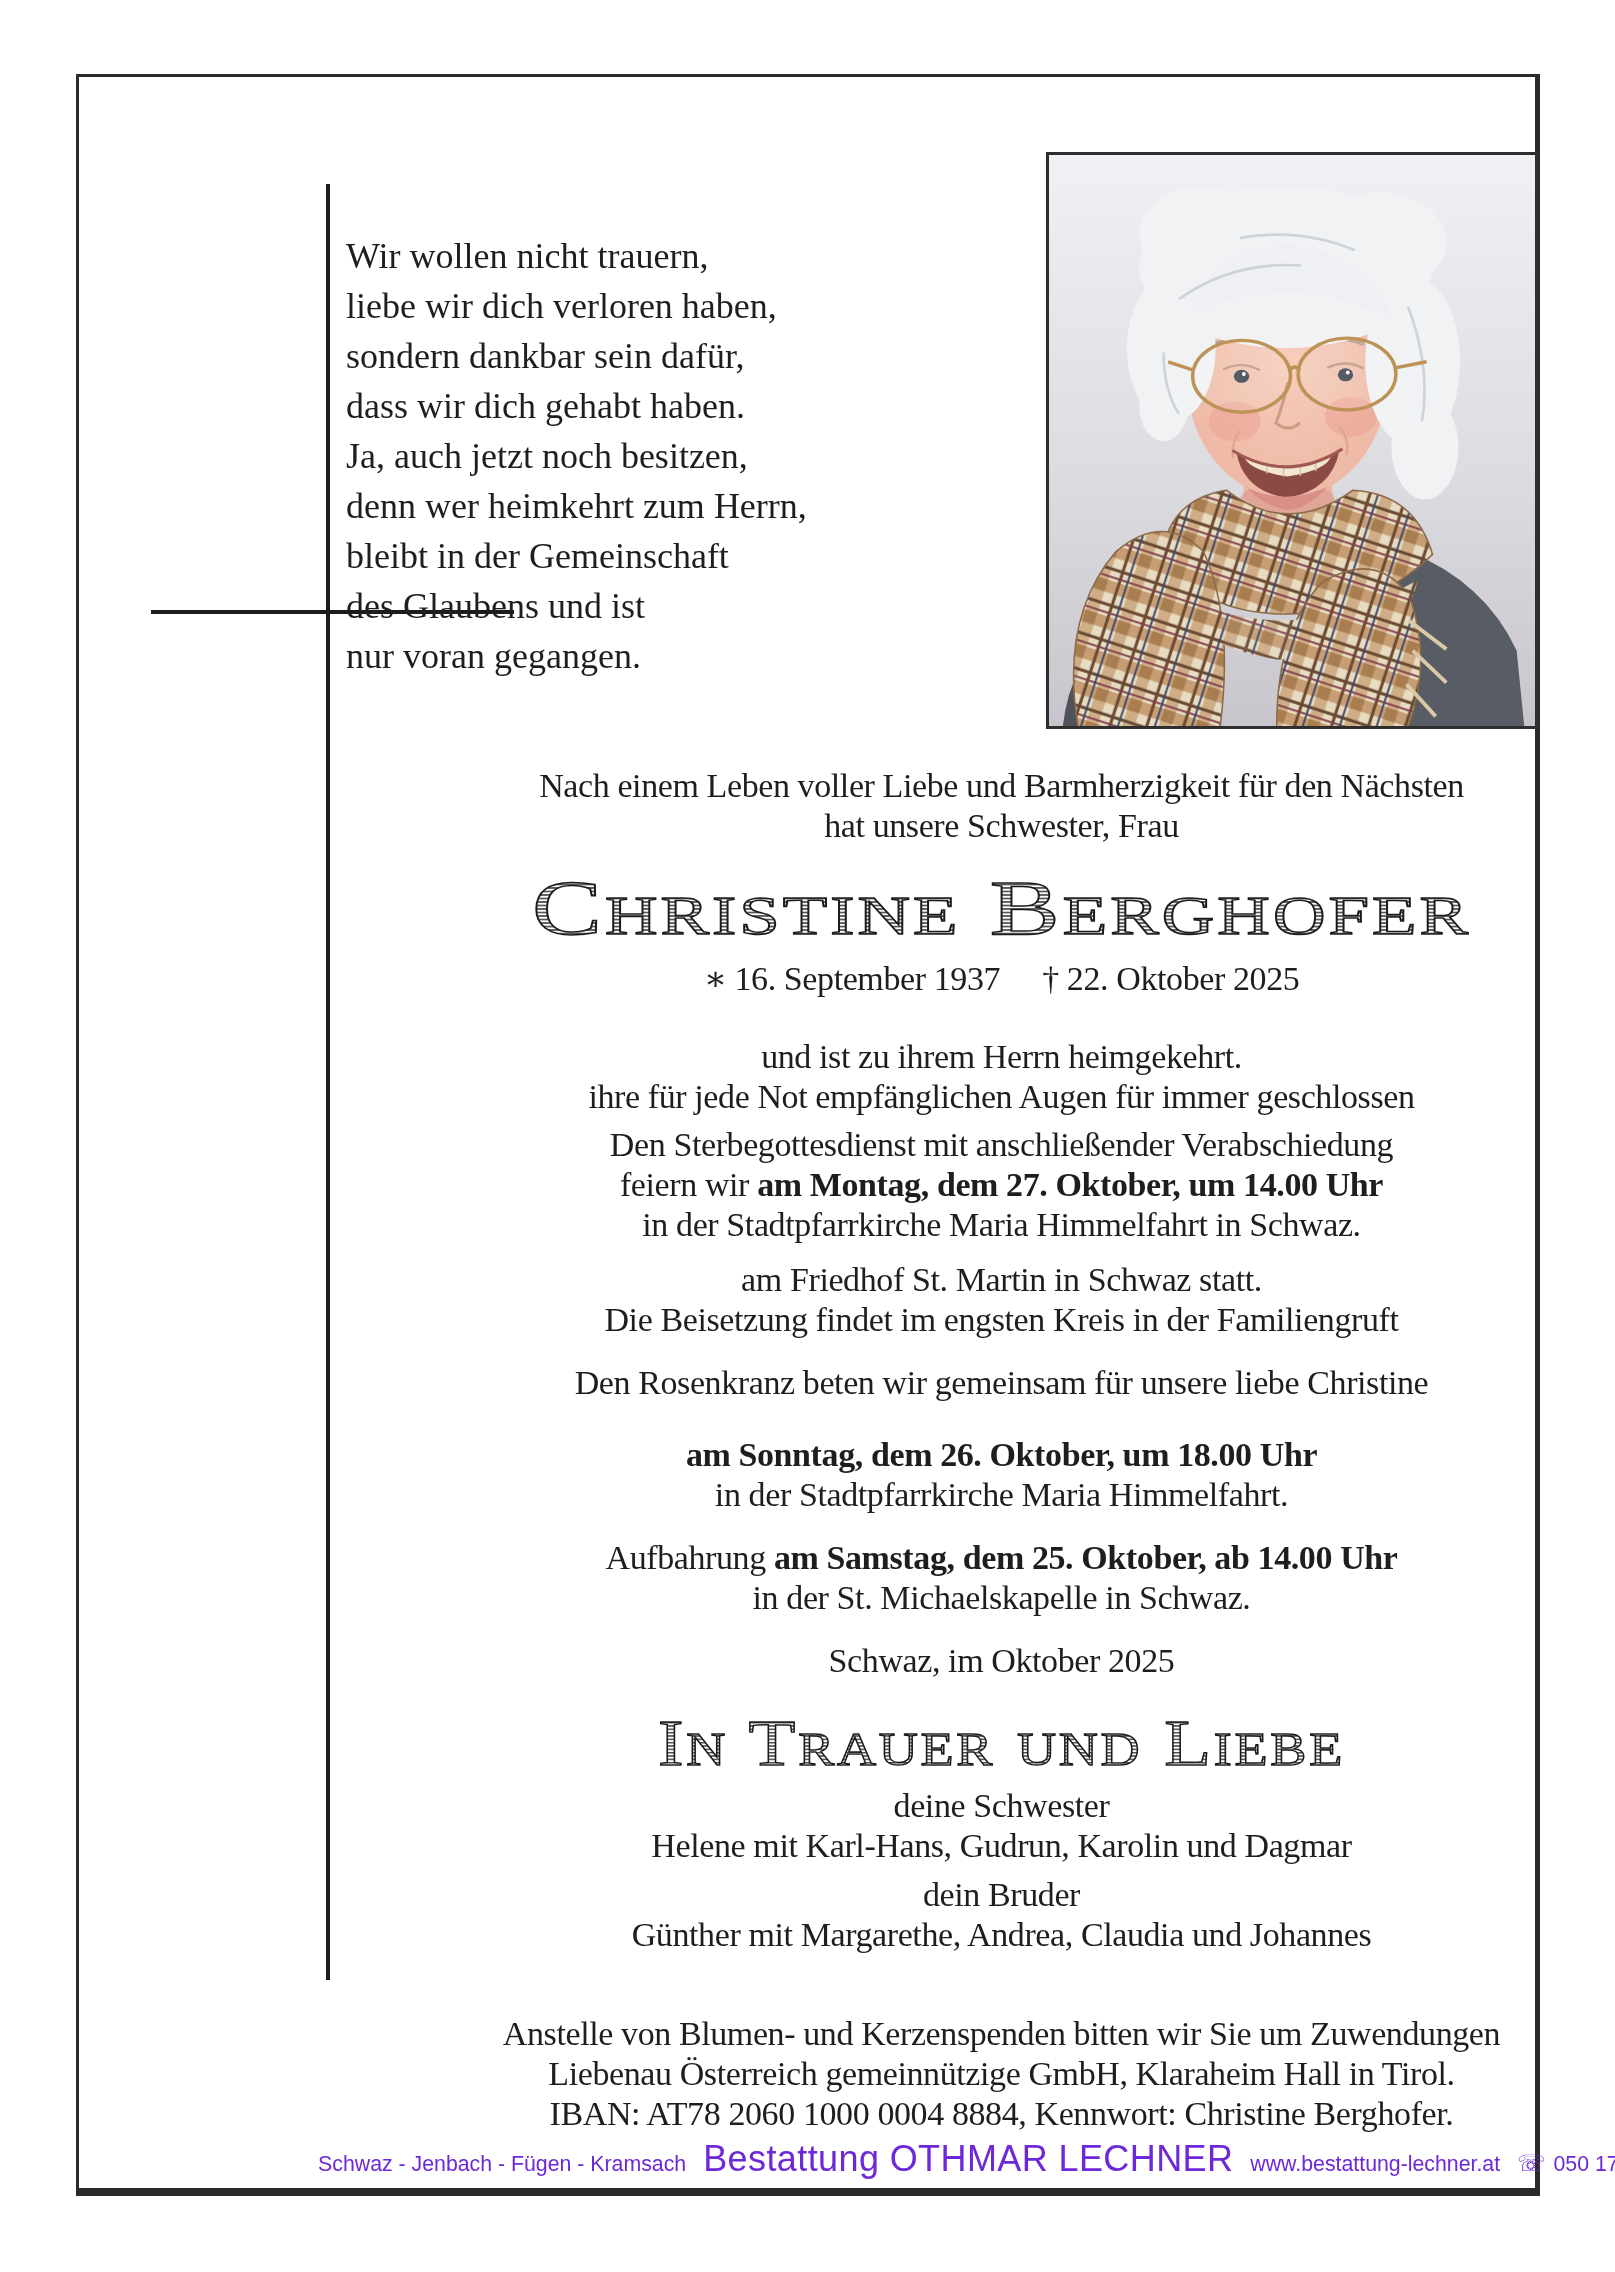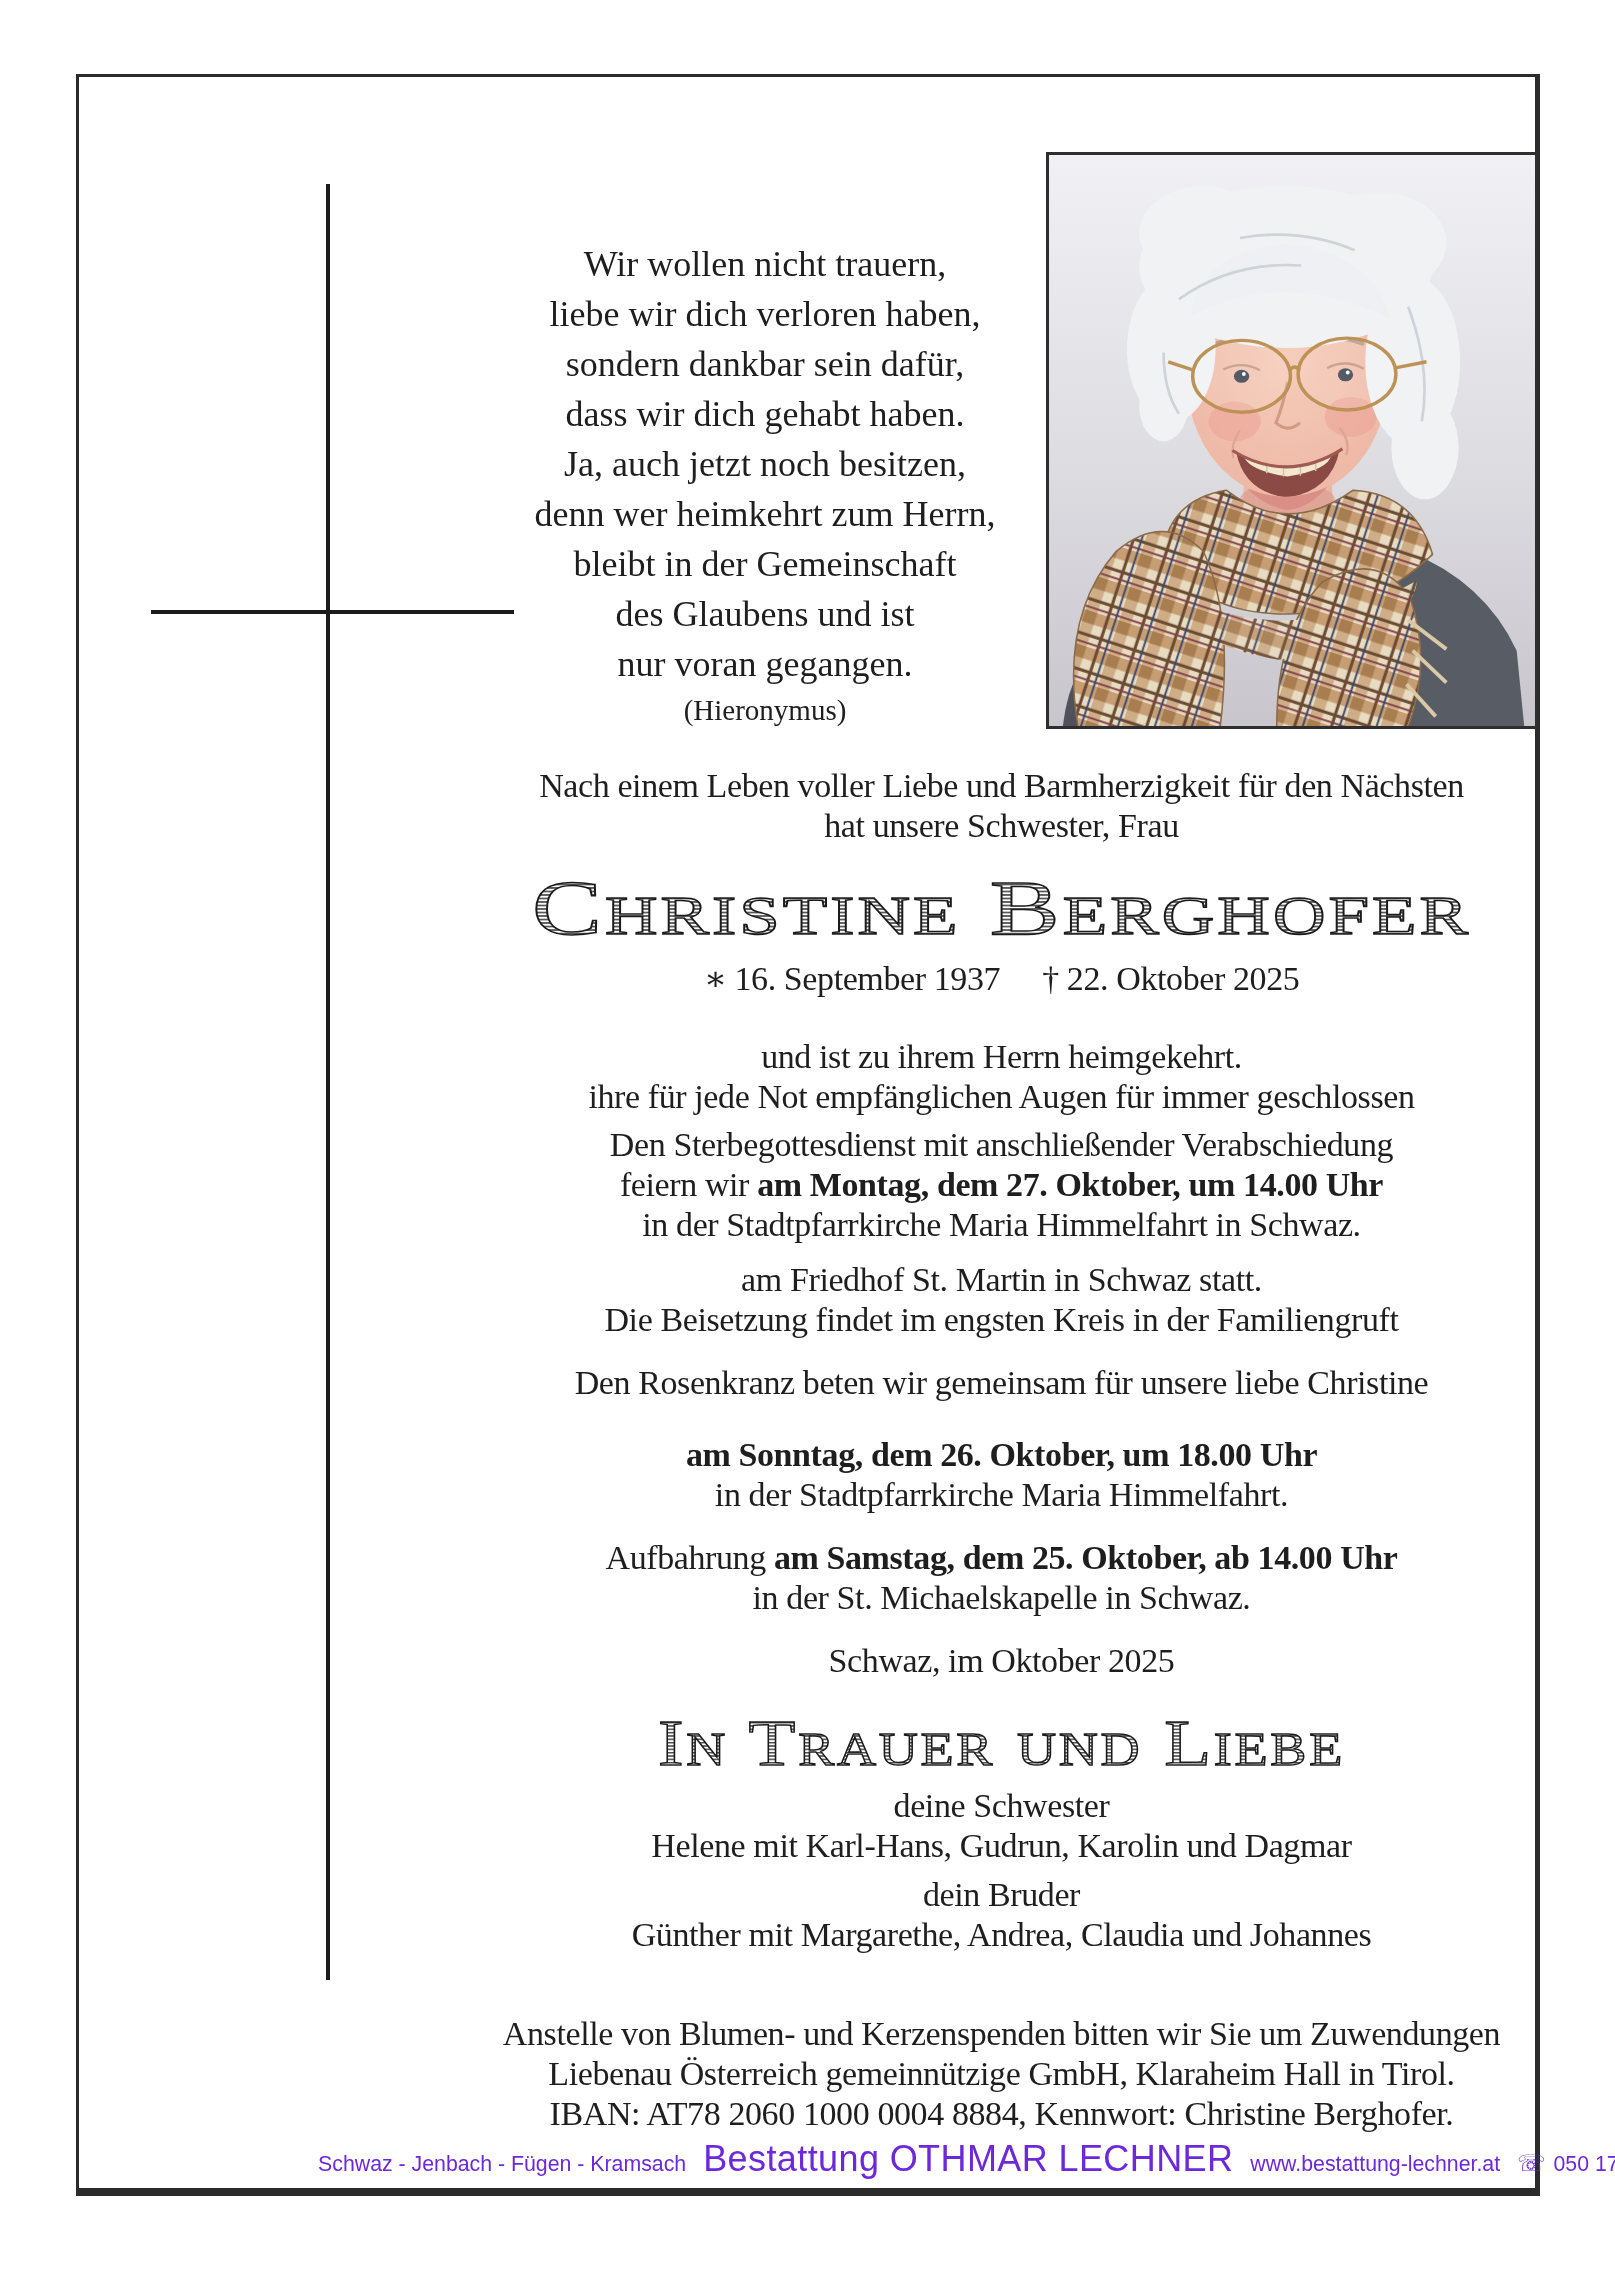--- a/index.html
+++ b/index.html
@@ -3,21 +3,21 @@
 <meta charset="utf-8">
 <style>
   html,body{margin:0;padding:0;background:#ffffff;}
   body{width:1616px;height:2273px;position:relative;font-family:"Liberation Serif","DejaVu Serif",serif;color:#1e1e1e;}
   .page{position:absolute;left:76px;top:74px;width:1464px;height:2122px;box-sizing:border-box;
         border:3.8px solid #2b2b2b;border-right-width:5.3px;border-bottom-width:8.4px;background:#ffffff;}
   
   .cross-v{position:absolute;left:247px;top:107px;width:3.8px;height:1796px;background:#1c1c1c;}
   .cross-h{position:absolute;left:72px;top:533px;width:363px;height:3.8px;background:#1c1c1c;}
   
-  .poem{position:absolute;left:267px;top:162px;width:838px;text-align:center;font-size:36px;line-height:50px;}
+  .poem{position:absolute;left:267px;top:154px;width:838px;text-align:left;font-size:36px;line-height:50px;}
   .poem .pline{white-space:nowrap;}
   .poem .attr{font-size:29px;line-height:37px;margin-top:3px;}
   
   .photo{position:absolute;left:967px;top:75px;width:492px;height:577px;box-sizing:border-box;border:3px solid #2e2e2e;background:#e9e8ec;}
   .photo svg{display:block;width:100%;height:100%;}
   
   .main{position:absolute;left:389px;top:689px;width:1067px;text-align:center;font-size:34px;line-height:40px;letter-spacing:-0.4px;}
   .main p{margin:0;}
   .main .tline{white-space:nowrap;}
   .bold{font-weight:700;margin-top:32px;}
@@ -47,21 +47,20 @@
   <div class="poem">
     <div class="pline">Wir wollen nicht trauern,</div>
     <div class="pline">liebe wir dich verloren haben,</div>
     <div class="pline">sondern dankbar sein dafür,</div>
     <div class="pline">dass wir dich gehabt haben.</div>
     <div class="pline">Ja, auch jetzt noch besitzen,</div>
     <div class="pline">denn wer heimkehrt zum Herrn,</div>
     <div class="pline">bleibt in der Gemeinschaft</div>
     <div class="pline">des Glaubens und ist</div>
     <div class="pline">nur voran gegangen.</div>
-    <div class="attr">(Hieronymus)</div>
   </div>
 
   <div class="photo">
     <svg viewBox="0 0 636 750" preserveAspectRatio="xMidYMid slice">
       <defs>
         <linearGradient id="bgGrad" x1="0" y1="0" x2="0" y2="1">
           <stop offset="0" stop-color="#f1f0f5"></stop>
           <stop offset="0.55" stop-color="#dddce1"></stop>
           <stop offset="1" stop-color="#c8c6cc"></stop>
         </linearGradient>

